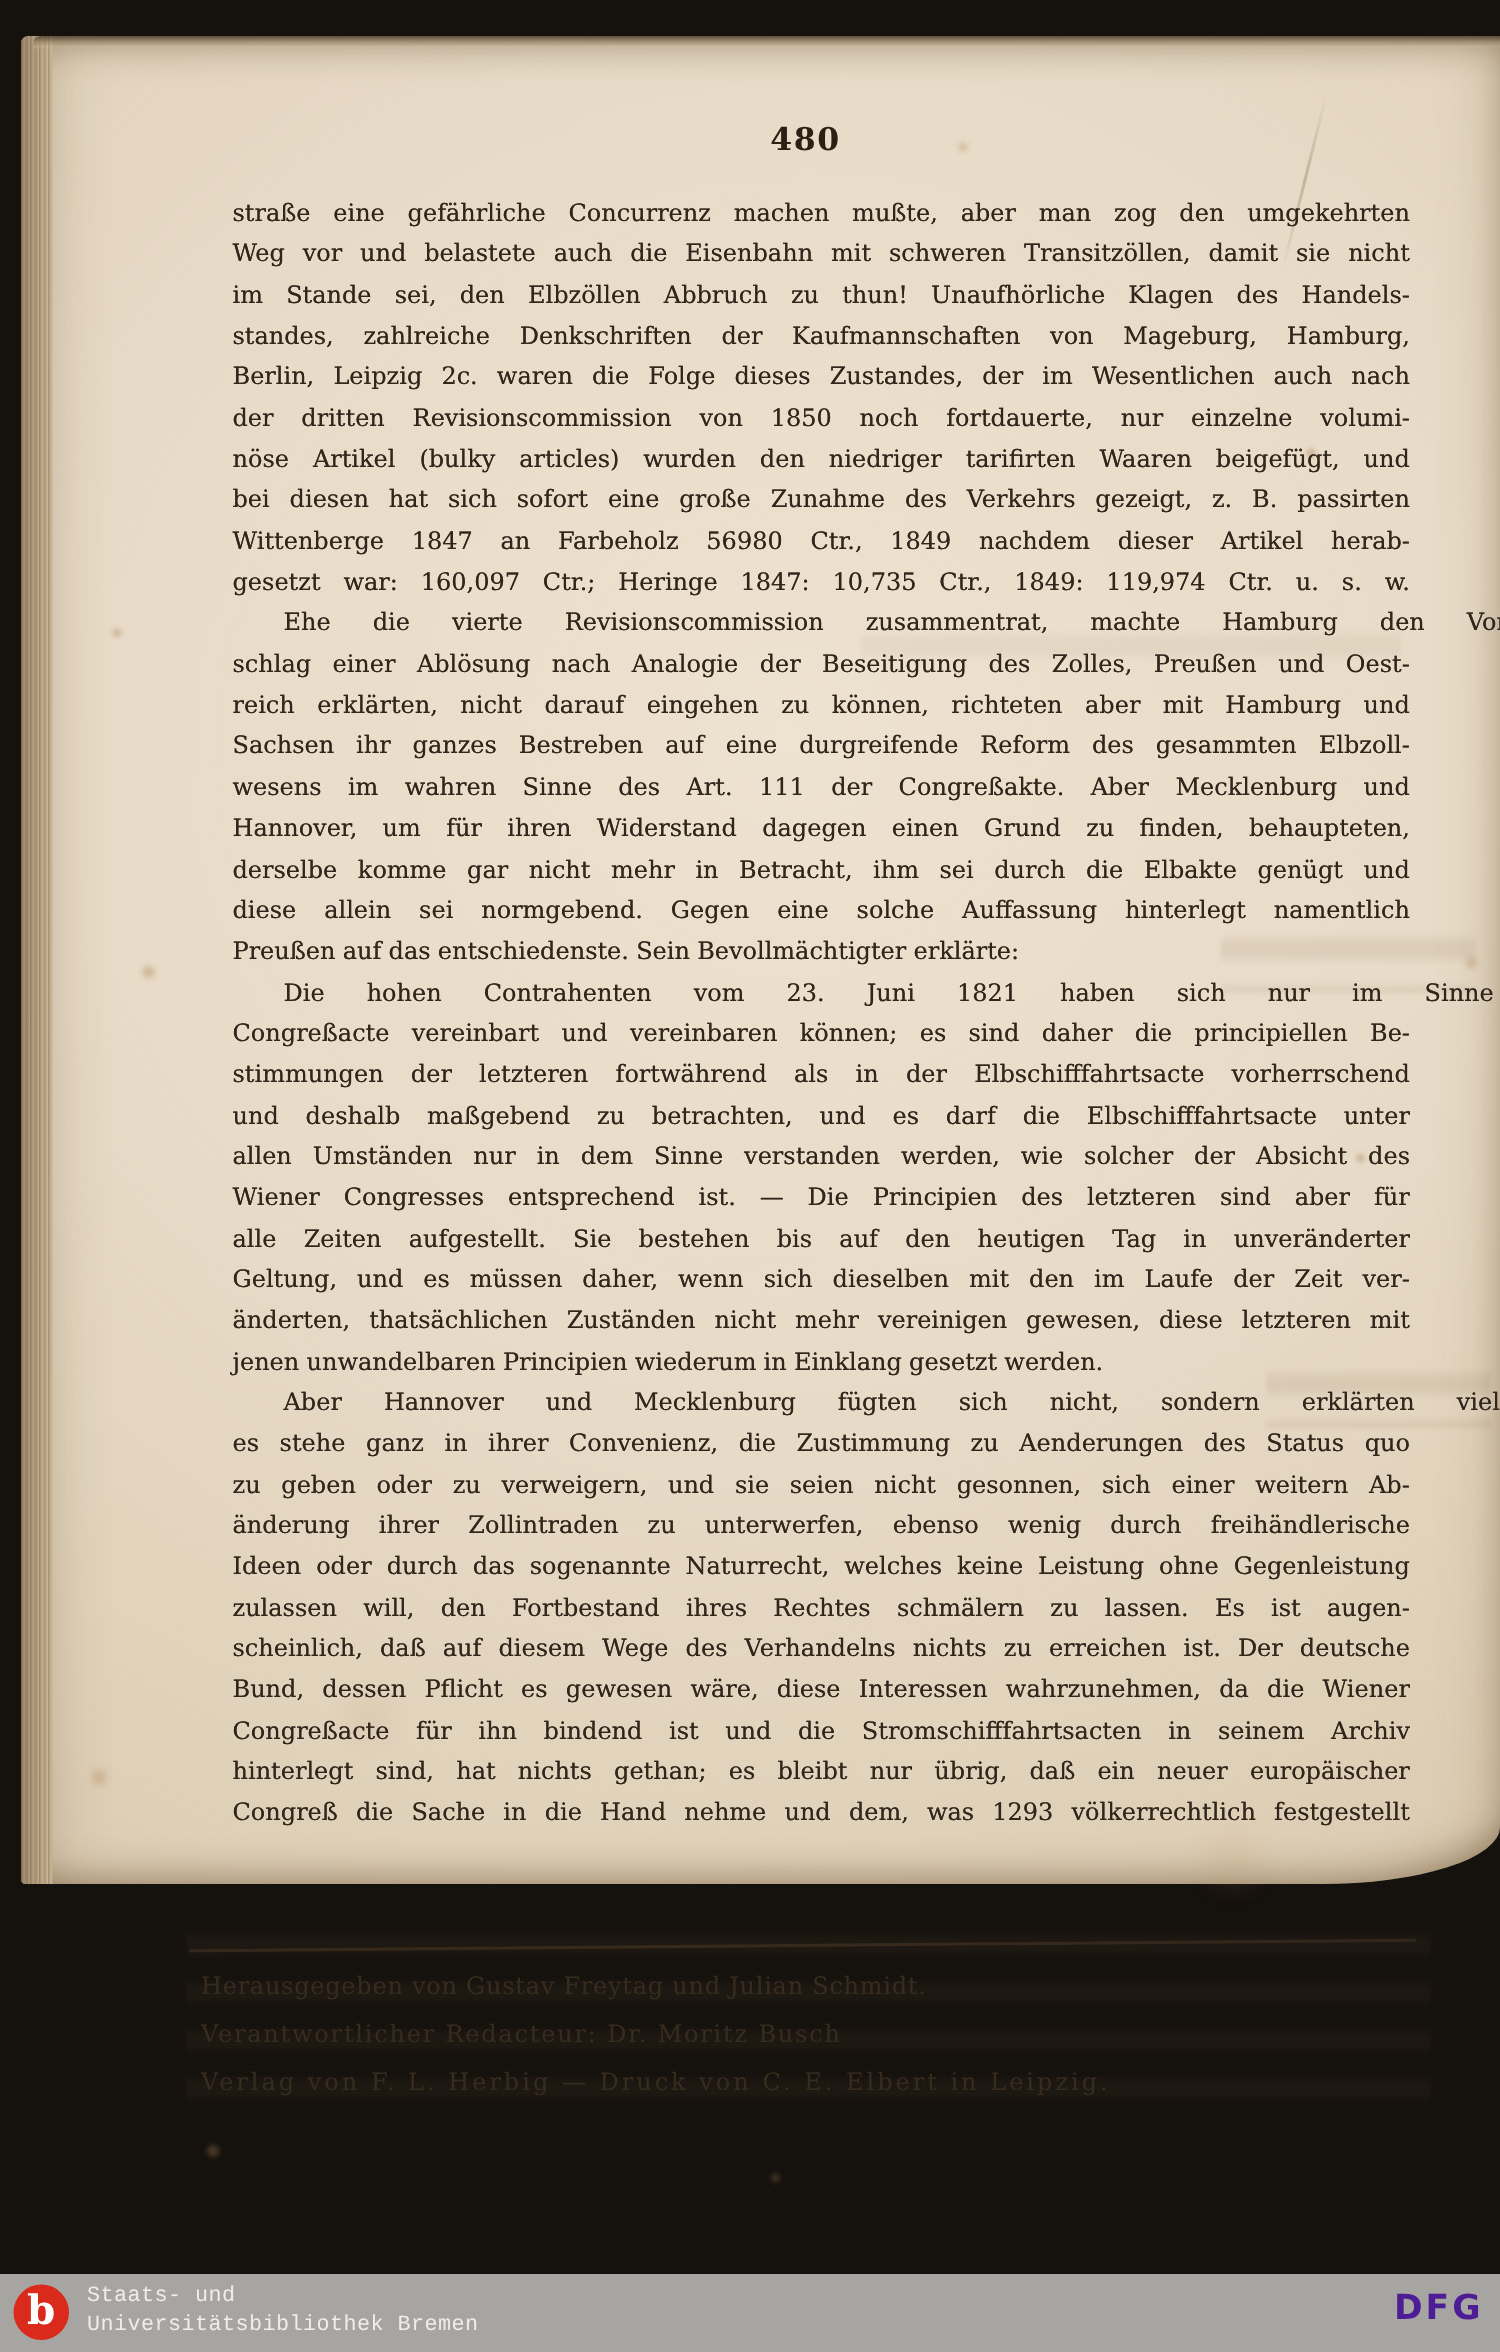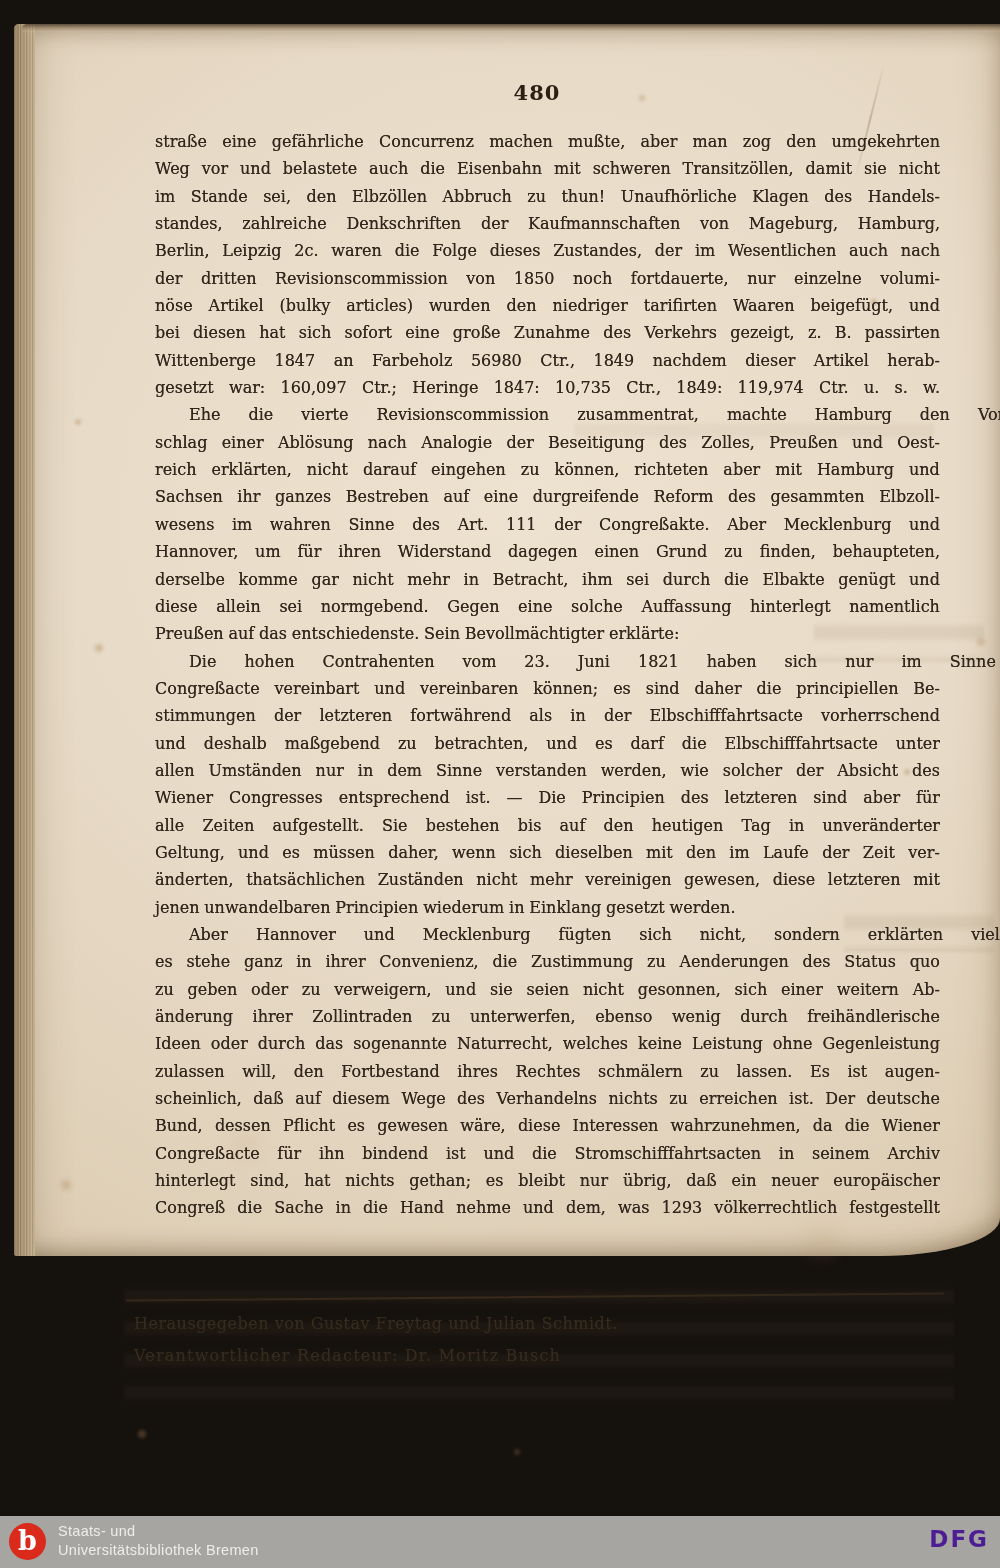--- a/index.html
+++ b/index.html
@@ -115,21 +115,21 @@
   }
   .logo-circle{
     position:absolute;left:9px;top:7px;width:37px;height:37px;border-radius:50%;
     background:#d92a1c;color:#ffffff;
     display:flex;align-items:center;justify-content:center;
     font-family:"DejaVu Serif", serif;font-weight:bold;font-size:27px;line-height:1;
     padding-bottom:2px;box-sizing:border-box;
   }
   .lib-name{
     position:absolute;left:58px;top:6px;color:#efedea;
-    font-family:Liberation Sans, sans-serif;font-size:14.5px;line-height:19px;
+    font-family:Liberation Mono, monospace;font-size:14.5px;line-height:19px;
     letter-spacing:.3px;white-space:nowrap;
   }
   .dfg{
     position:absolute;right:11px;top:12px;color:#4c1d95;
     font-family:"DejaVu Sans", sans-serif;font-weight:bold;
     font-size:23px;letter-spacing:2px;line-height:1;
   }
 </style>
 </head>
 <body>
@@ -688,20 +688,21 @@
           <span>1293</span>
           <span>völkerrechtlich</span>
           <span>festgestellt</span>
         </div>
       </div>
 
     <div class="imprint-rule"></div>
     <div class="imprint">
       <div class="sp1">Herausgegeben von Gustav Freytag und Julian Schmidt.</div>
       <div class="sp2">Verantwortlicher Redacteur: Dr. Moritz Busch</div>
+      <div class="sp3">Verlag von F. L. Herbig — Druck von C. E. Elbert in Leipzig.</div>
     </div>
   </div>
 
   <div class="bar">
     <div class="logo-circle">
       <span>b</span>
     </div>
     <div class="lib-name">
       <div>Staats- und</div>
       <div>Universitätsbibliothek Bremen</div>

